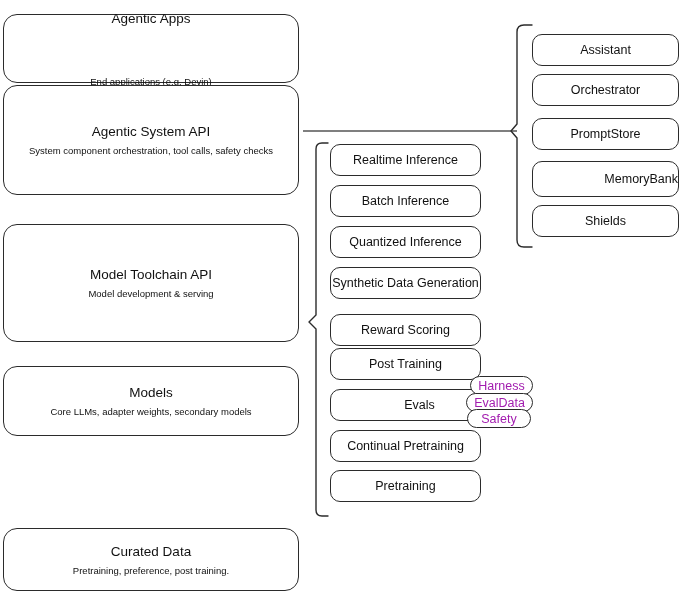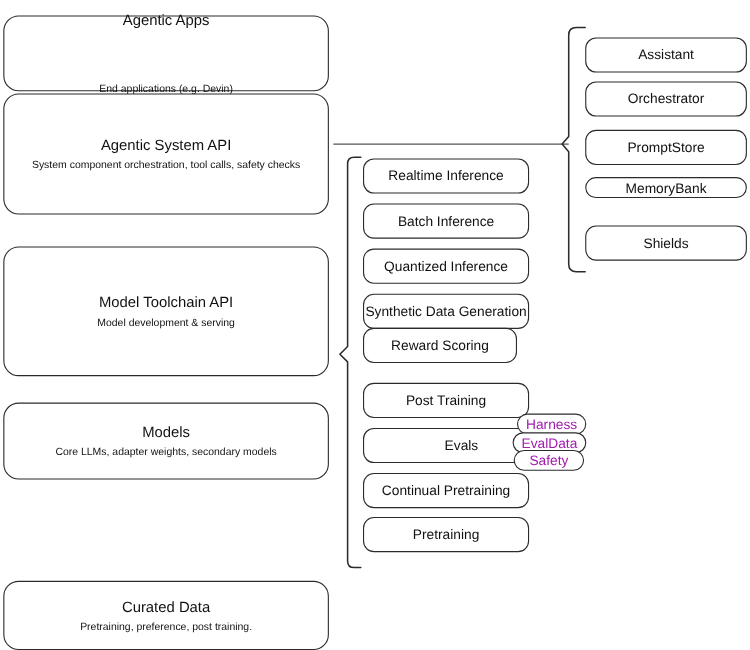--- a/index.html
+++ b/index.html
@@ -127,21 +127,21 @@
   </div>
   <div class="box cap-box" style="left:330px; top:185px; width:151px; height:32px;">
     <span class="cap-label">Batch Inference</span>
   </div>
   <div class="box cap-box" style="left:330px; top:226px; width:151px; height:32px;">
     <span class="cap-label">Quantized Inference</span>
   </div>
   <div class="box cap-box" style="left:330px; top:267px; width:151px; height:32px;">
     <span class="cap-label">Synthetic Data Generation</span>
   </div>
-  <div class="box cap-box" style="left:330px; top:298px; width:140px; height:32px;">
+  <div class="box cap-box" style="left:330px; top:314px; width:151px; height:32px;">
     <span class="cap-label">Reward Scoring</span>
   </div>
   <div class="box cap-box" style="left:330px; top:348px; width:151px; height:32px;">
     <span class="cap-label">Post Training</span>
   </div>
   <div class="box cap-box" style="left:330px; top:389px; width:151px; height:32px;padding-left:28px;">
     <span class="cap-label">Evals</span>
   </div>
   <div class="box cap-box" style="left:330px; top:430px; width:151px; height:32px;">
     <span class="cap-label">Continual Pretraining</span>
@@ -162,20 +162,20 @@
 
   <div class="box cap-box" style="left:532px; top:34px; width:147px; height:32px;">
     <span class="cap-label">Assistant</span>
   </div>
   <div class="box cap-box" style="left:532px; top:74px; width:147px; height:32px;">
     <span class="cap-label">Orchestrator</span>
   </div>
   <div class="box cap-box" style="left:532px; top:118px; width:147px; height:32px;">
     <span class="cap-label">PromptStore</span>
   </div>
-  <div class="box cap-box" style="left:532px; top:161px; width:147px; height:19px;">
+  <div class="box cap-box" style="left:532px; top:161px; width:147px; height:36px;align-items:flex-end;">
     <span class="cap-label">MemoryBank</span>
   </div>
   <div class="box cap-box" style="left:532px; top:205px; width:147px; height:32px;">
     <span class="cap-label">Shields</span>
   </div>
 
 </div>
 
 </body></html>

